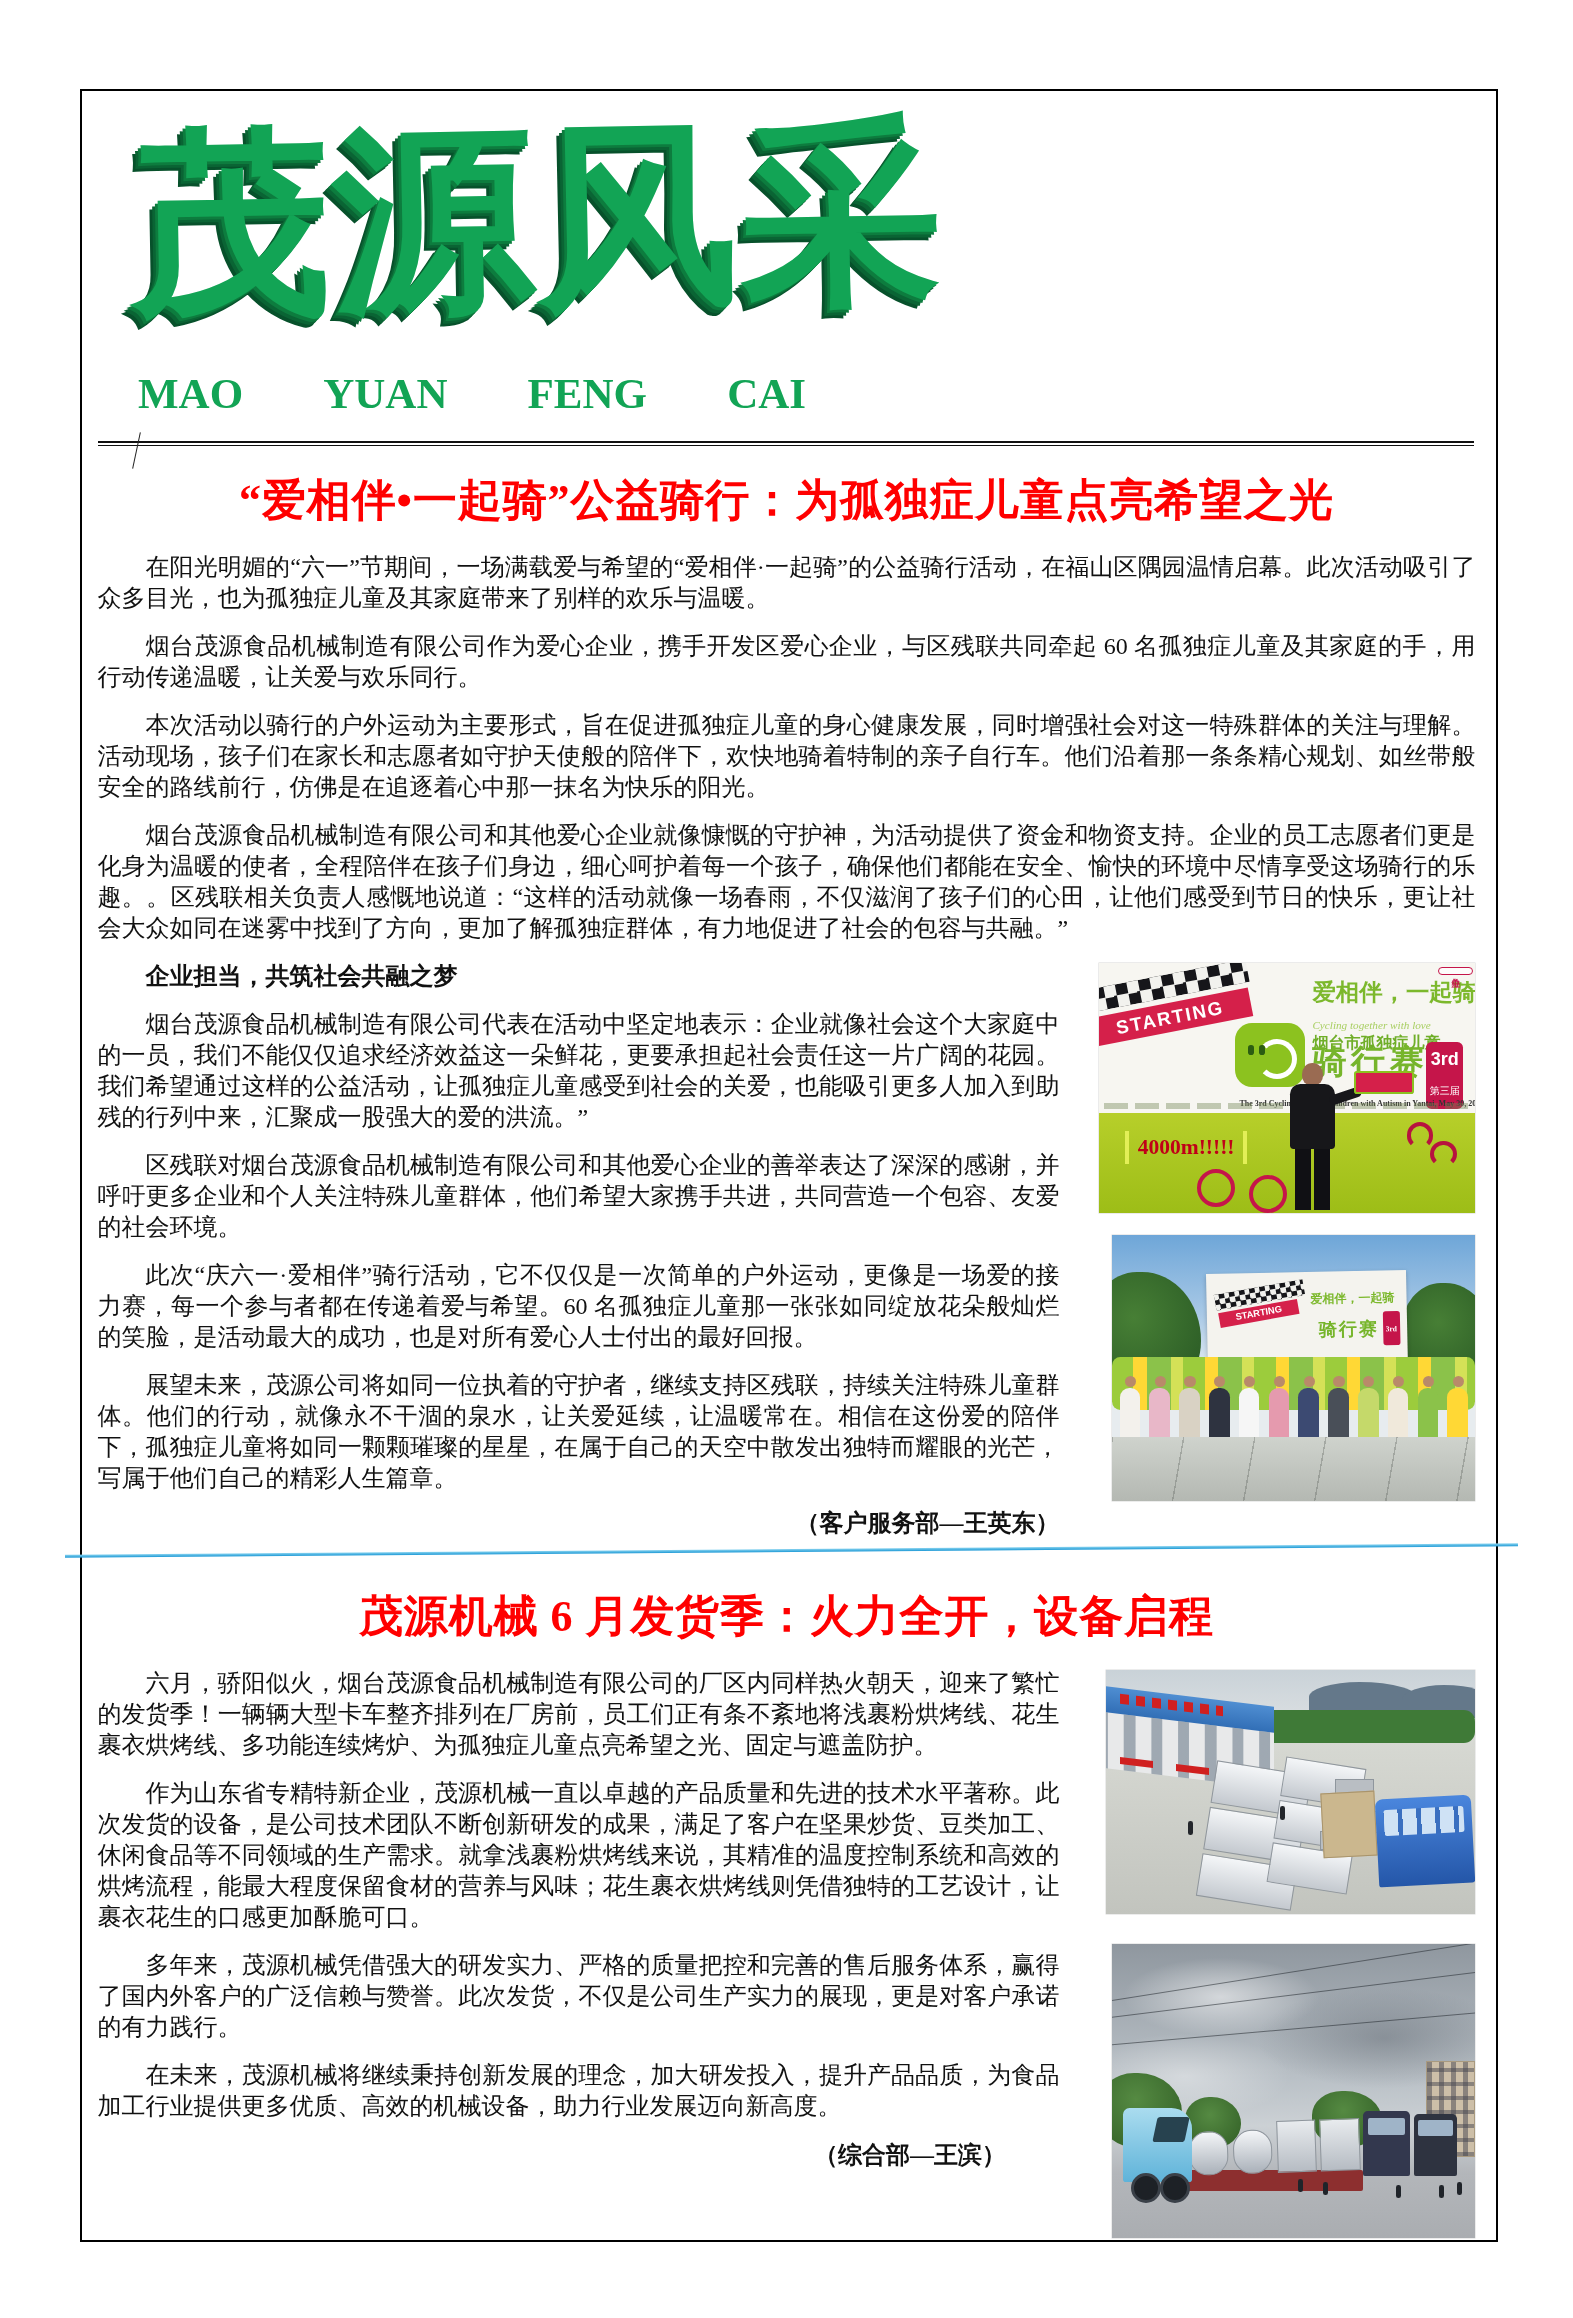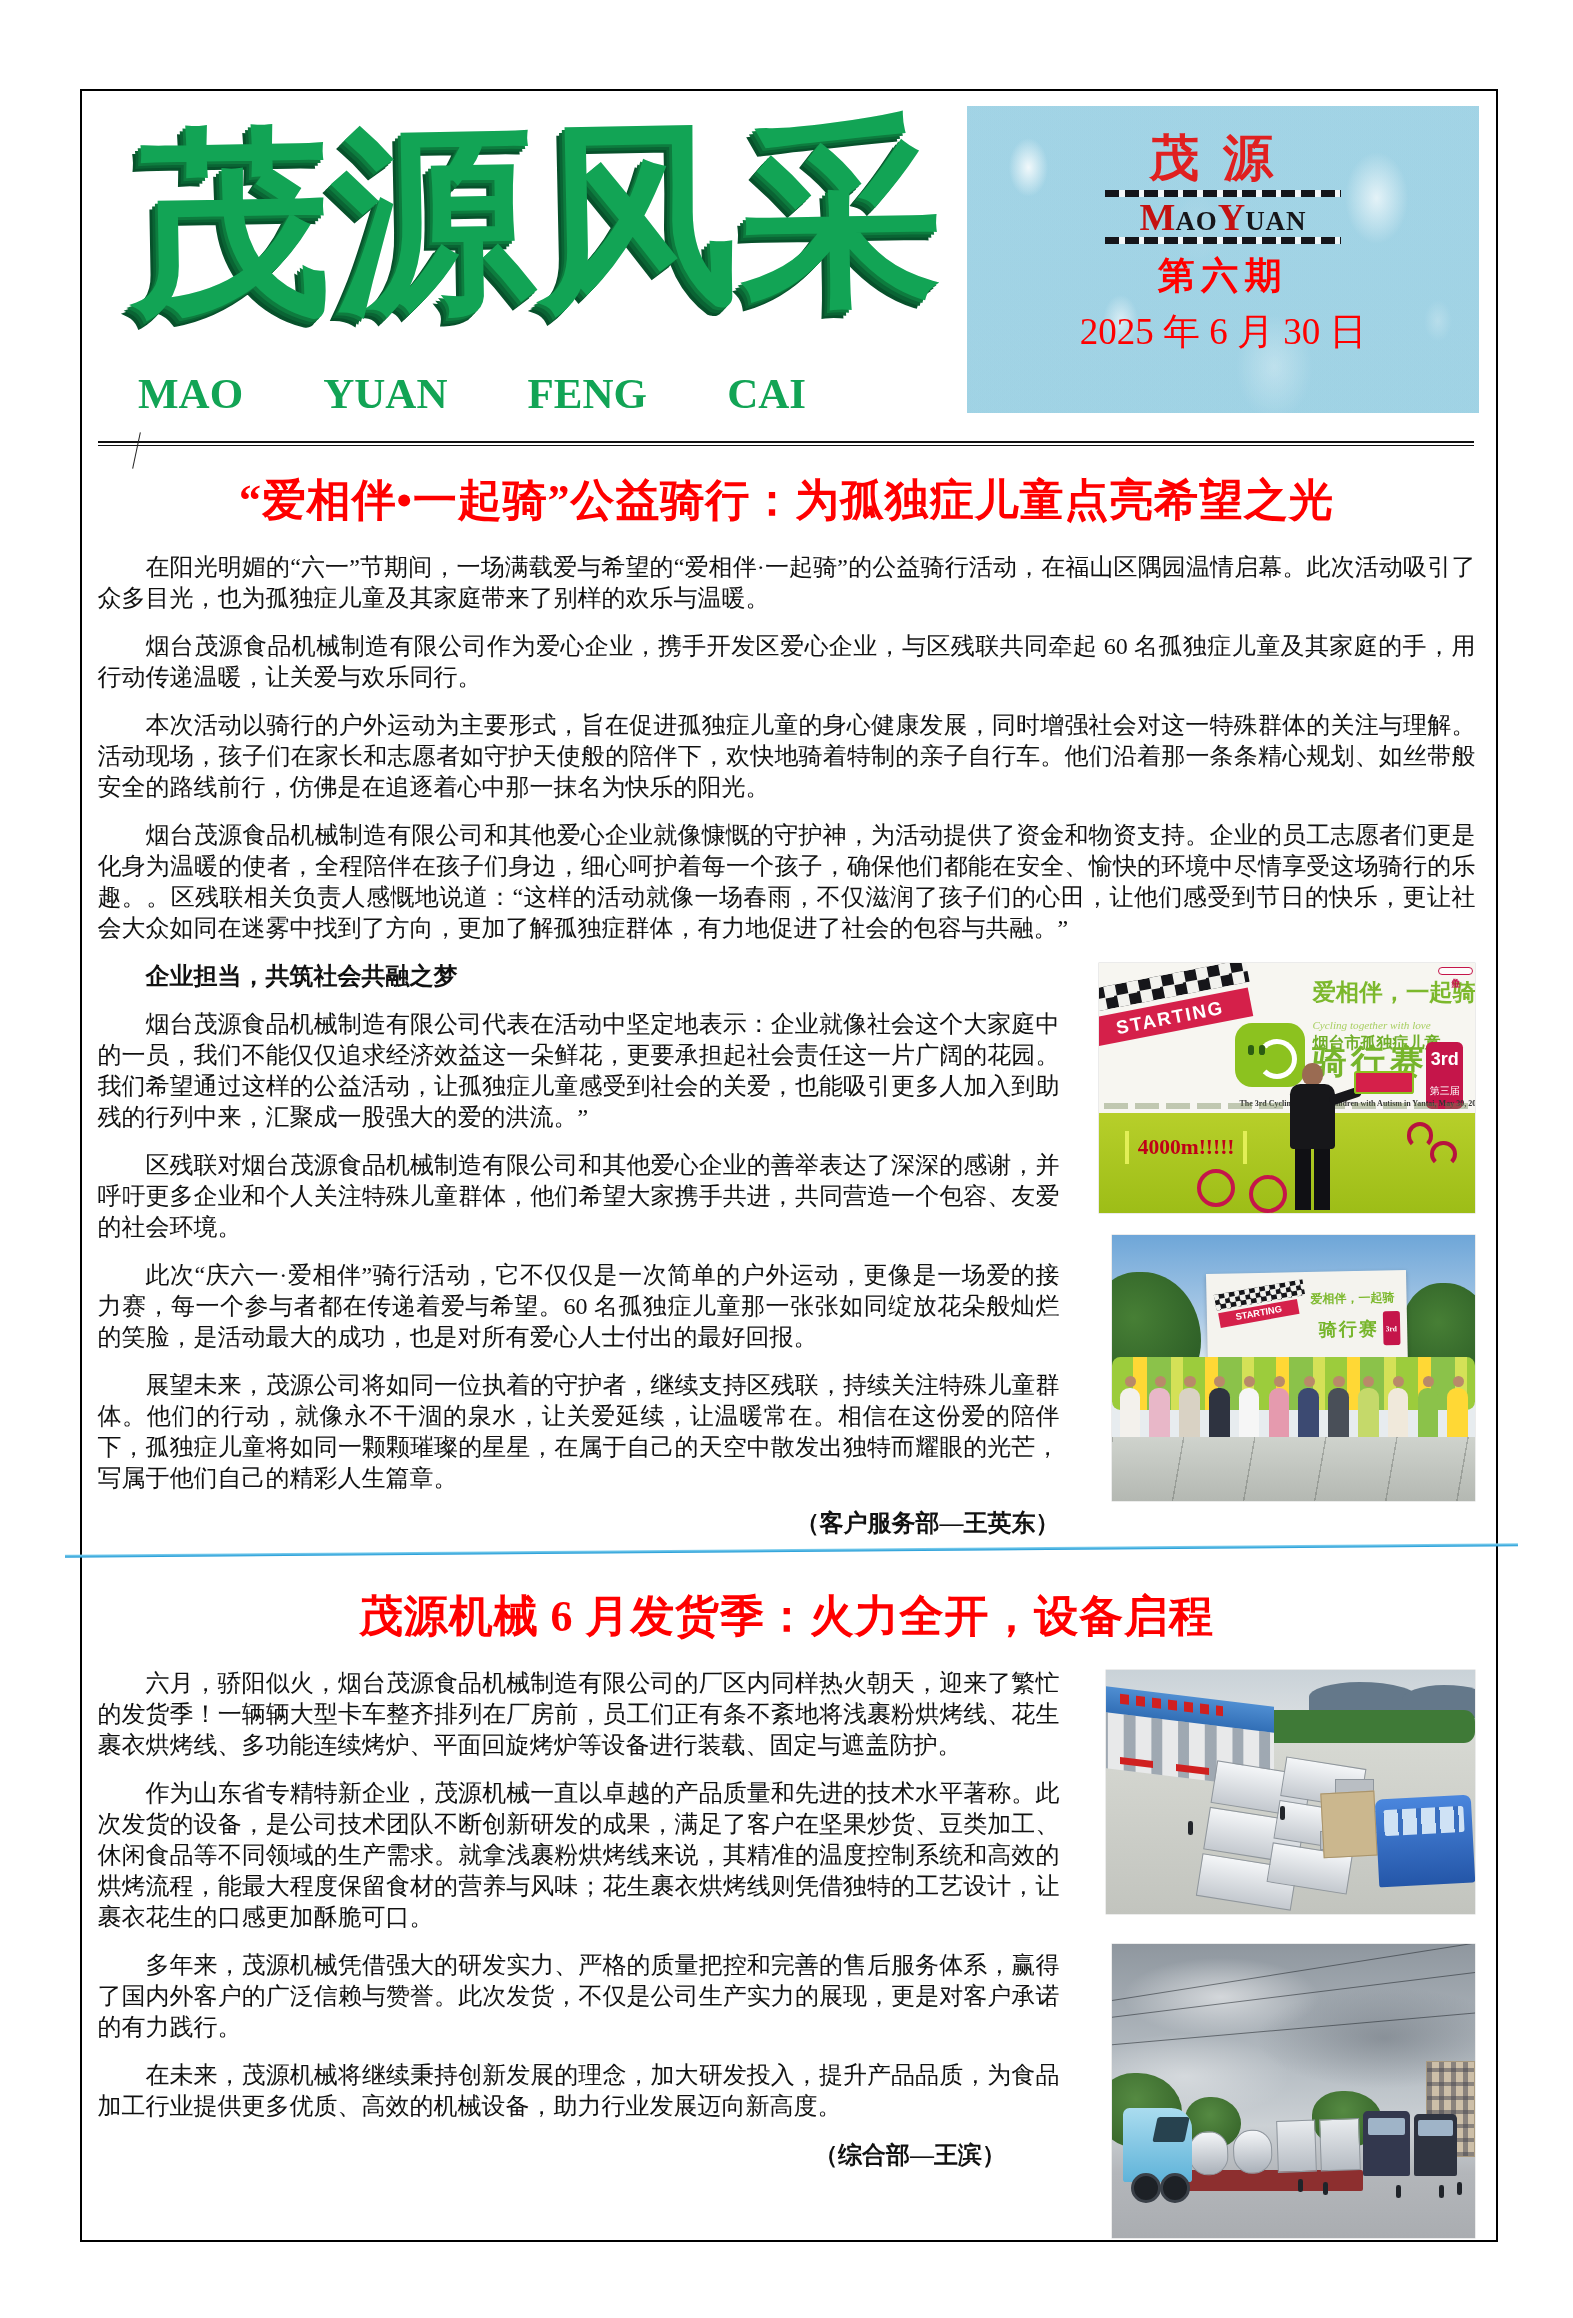--- a/index.html
+++ b/index.html
@@ -166,35 +166,20 @@
 <div class="frame">
 
   <div class="cn-title">茂源风采</div>
   <div class="pinyin">
     <span>MAO</span>
     <span>YUAN</span>
     <span>FENG</span>
     <span>CAI</span>
   </div>
 
-  <div class="logo-box">
-    <div class="logo-cn">茂源</div>
-    <div class="film">
-      <div class="film-bar"></div>
-      <div class="film-word">
-        <span class="lg-red">M</span>
-          <span class="lg-blk">AO</span>
-          <span class="lg-red">Y</span>
-          <span class="lg-blk">UAN</span>
-      </div>
-      <div class="film-bar"></div>
-    </div>
-    <div class="issue">第六期</div>
-    <div class="issue-date">2025 年 6 月 30 日</div>
-  </div>
 
   <div class="double-rule"></div>
   <div class="slash-mark"></div>
 
   <div class="article" id="article1">
     <div class="a-title">“爱相伴•一起骑”公益骑行：为孤独症儿童点亮希望之光</div>
     <p>在阳光明媚的“六一”节期间，一场满载爱与希望的“爱相伴·一起骑”的公益骑行活动，在福山区隅园温情启幕。此次活动吸引了众多目光，也为孤独症儿童及其家庭带来了别样的欢乐与温暖。</p>
     <p>烟台茂源食品机械制造有限公司作为爱心企业，携手开发区爱心企业，与区残联共同牵起 60 名孤独症儿童及其家庭的手，用行动传递温暖，让关爱与欢乐同行。</p>
     <p>本次活动以骑行的户外运动为主要形式，旨在促进孤独症儿童的身心健康发展，同时增强社会对这一特殊群体的关注与理解。活动现场，孩子们在家长和志愿者如守护天使般的陪伴下，欢快地骑着特制的亲子自行车。他们沿着那一条条精心规划、如丝带般安全的路线前行，仿佛是在追逐着心中那一抹名为快乐的阳光。</p>
     <p>烟台茂源食品机械制造有限公司和其他爱心企业就像慷慨的守护神，为活动提供了资金和物资支持。企业的员工志愿者们更是化身为温暖的使者，全程陪伴在孩子们身边，细心呵护着每一个孩子，确保他们都能在安全、愉快的环境中尽情享受这场骑行的乐趣。。区残联相关负责人感慨地说道：“这样的活动就像一场春雨，不仅滋润了孩子们的心田，让他们感受到节日的快乐，更让社会大众如同在迷雾中找到了方向，更加了解孤独症群体，有力地促进了社会的包容与共融。”</p>
@@ -360,21 +345,21 @@
             <i></i>
           </div>
         <div class="abs p4-fig" style="left:51%;top:80%;"></div>
         <div class="abs p4-fig" style="left:58%;top:81%;"></div>
         <div class="abs p4-fig" style="left:78%;top:82%;"></div>
         <div class="abs p4-fig" style="left:90%;top:82%;"></div>
         <div class="abs p4-fig" style="left:95%;top:81%;"></div>
       </div>
     </div>
 
-    <p>六月，骄阳似火，烟台茂源食品机械制造有限公司的厂区内同样热火朝天，迎来了繁忙的发货季！一辆辆大型卡车整齐排列在厂房前，员工们正有条不紊地将浅裹粉烘烤线、花生裹衣烘烤线、多功能连续烤炉、平面回旋烤炉等设备进行装载、固定与遮盖防护。</p>
+    <p>六月，骄阳似火，烟台茂源食品机械制造有限公司的厂区内同样热火朝天，迎来了繁忙的发货季！一辆辆大型卡车整齐排列在厂房前，员工们正有条不紊地将浅裹粉烘烤线、花生裹衣烘烤线、多功能连续烤炉、为孤独症儿童点亮希望之光、固定与遮盖防护。</p>
     <p>作为山东省专精特新企业，茂源机械一直以卓越的产品质量和先进的技术水平著称。此次发货的设备，是公司技术团队不断创新研发的成果，满足了客户在坚果炒货、豆类加工、休闲食品等不同领域的生产需求。就拿浅裹粉烘烤线来说，其精准的温度控制系统和高效的烘烤流程，能最大程度保留食材的营养与风味；花生裹衣烘烤线则凭借独特的工艺设计，让裹衣花生的口感更加酥脆可口。</p>
     <p>多年来，茂源机械凭借强大的研发实力、严格的质量把控和完善的售后服务体系，赢得了国内外客户的广泛信赖与赞誉。此次发货，不仅是公司生产实力的展现，更是对客户承诺的有力践行。</p>
     <p>在未来，茂源机械将继续秉持创新发展的理念，加大研发投入，提升产品品质，为食品加工行业提供更多优质、高效的机械设备，助力行业发展迈向新高度。</p>
     <div class="attr-2">（综合部—王滨）</div>
   </div>
 
 </div>
 
 <div class="cyan-rule"></div>
 

